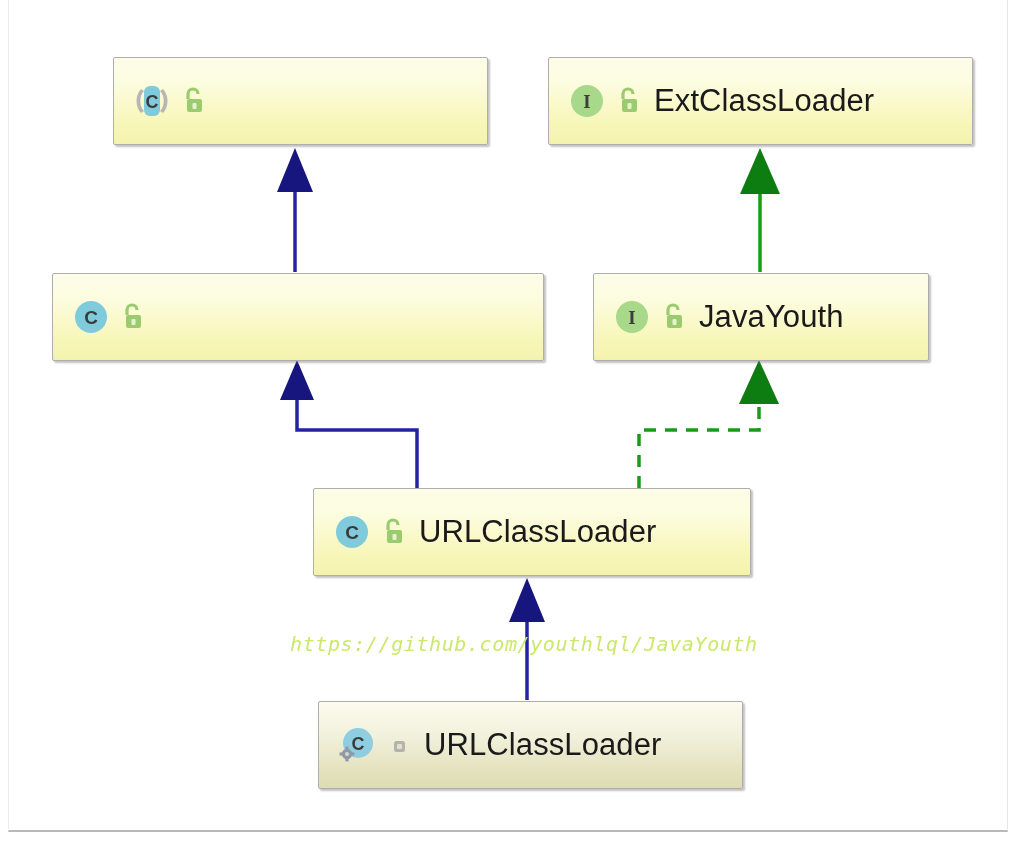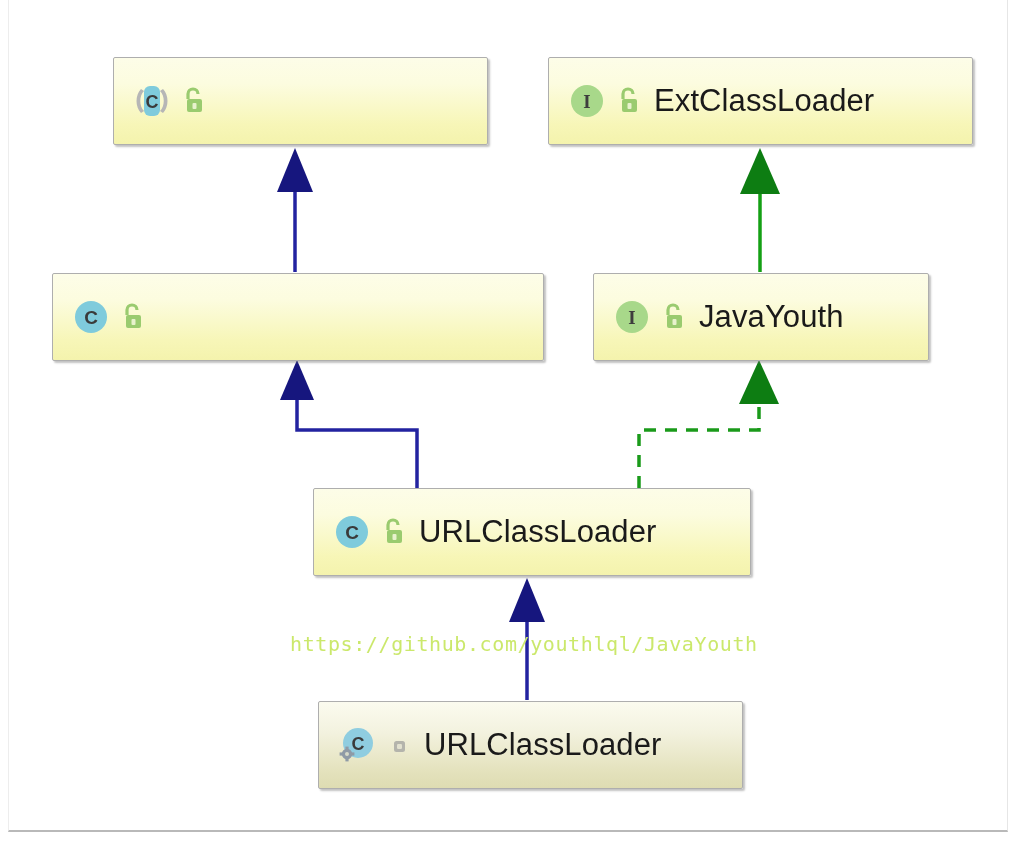--- a/index.html
+++ b/index.html
@@ -120,21 +120,21 @@
       <polyline points="639,488 639,430 759,430 759,398" fill="none" stroke="#1a9a1a" stroke-width="3.5" stroke-dasharray="12,9" stroke-linejoin="miter"></polyline>
       <polygon points="759,360 739,404 779,404" fill="#0d7d12"></polygon>
     </g>
 
     <g>
       <line x1="527" y1="700" x2="527" y2="618" stroke="#2323a0" stroke-width="3.5"></line>
       <polygon points="527,578 509,622 545,622" fill="#16167e"></polygon>
     </g>
   </svg>
 
-  <div class="watermark" style="left:290px; top:632px;">https://github.com/youthlql/JavaYouth</div>
+  <div class="watermark" style="left:290px; top:632px;font-style:italic;">https://github.com/youthlql/JavaYouth</div>
 
   <div class="node" style="left:113px; top:57px; width:375px; height:88px;">
     <span class="icon-stack">
       <span class="type-icon">
         <svg viewBox="0 0 40 40" width="40" height="40">
           <path d="M9 8 C3 14, 3 26, 9 32 L12 30 C7 25, 7 15, 12 10 Z" fill="#b6b6b6"></path>
           <path d="M31 8 C37 14, 37 26, 31 32 L28 30 C33 25, 33 15, 28 10 Z" fill="#b6b6b6"></path>
           <rect x="12" y="5" width="16" height="30" rx="6" fill="#7fcbdc"></rect>
           <text x="20" y="27" font-family="'Liberation Sans',sans-serif" font-size="18" font-weight="bold" fill="#3a3a3a" text-anchor="middle">C</text>
         </svg>

